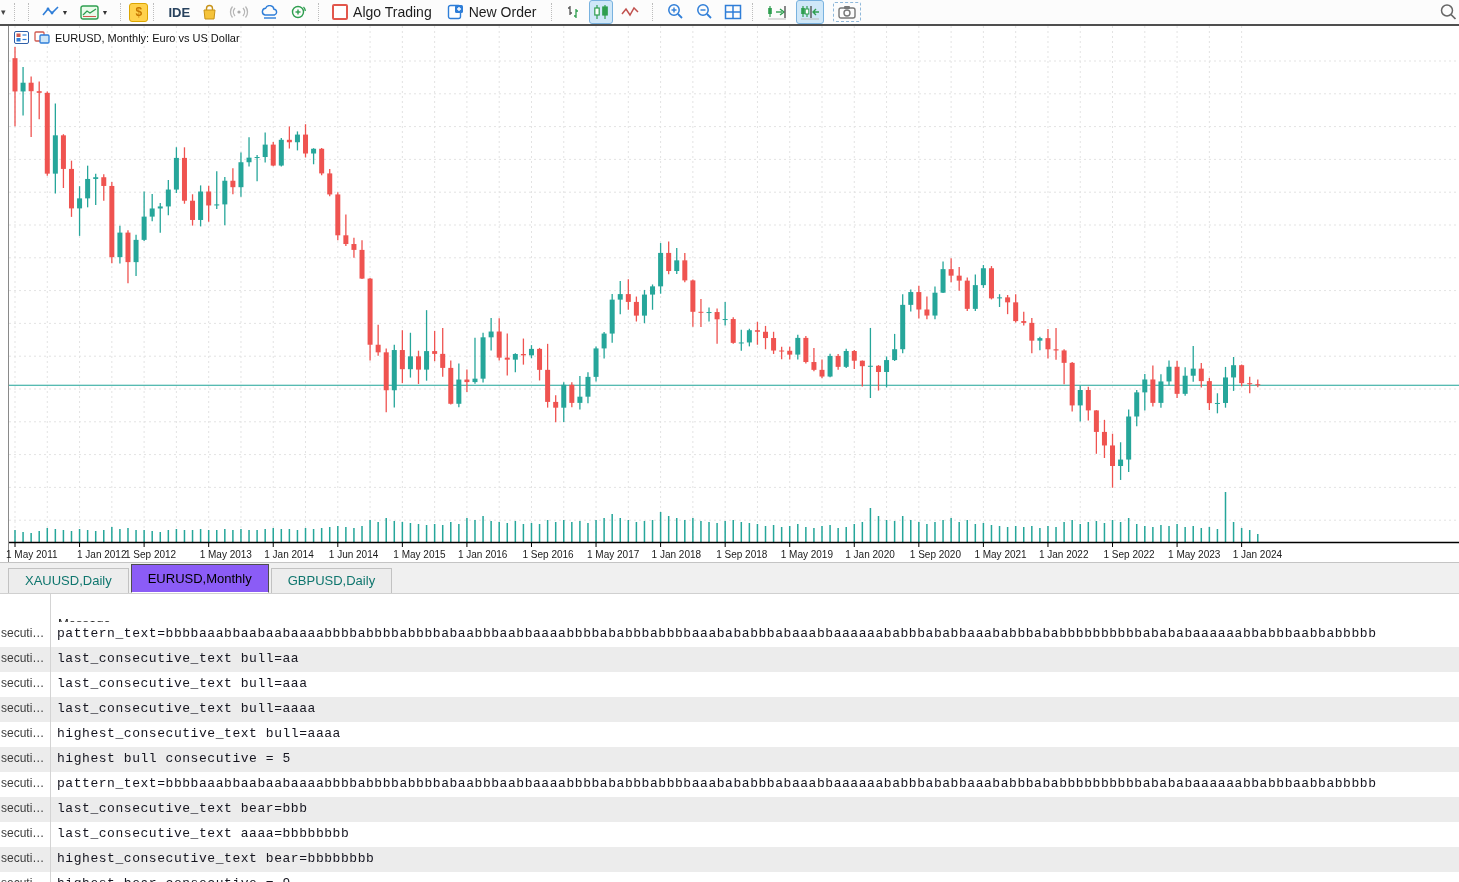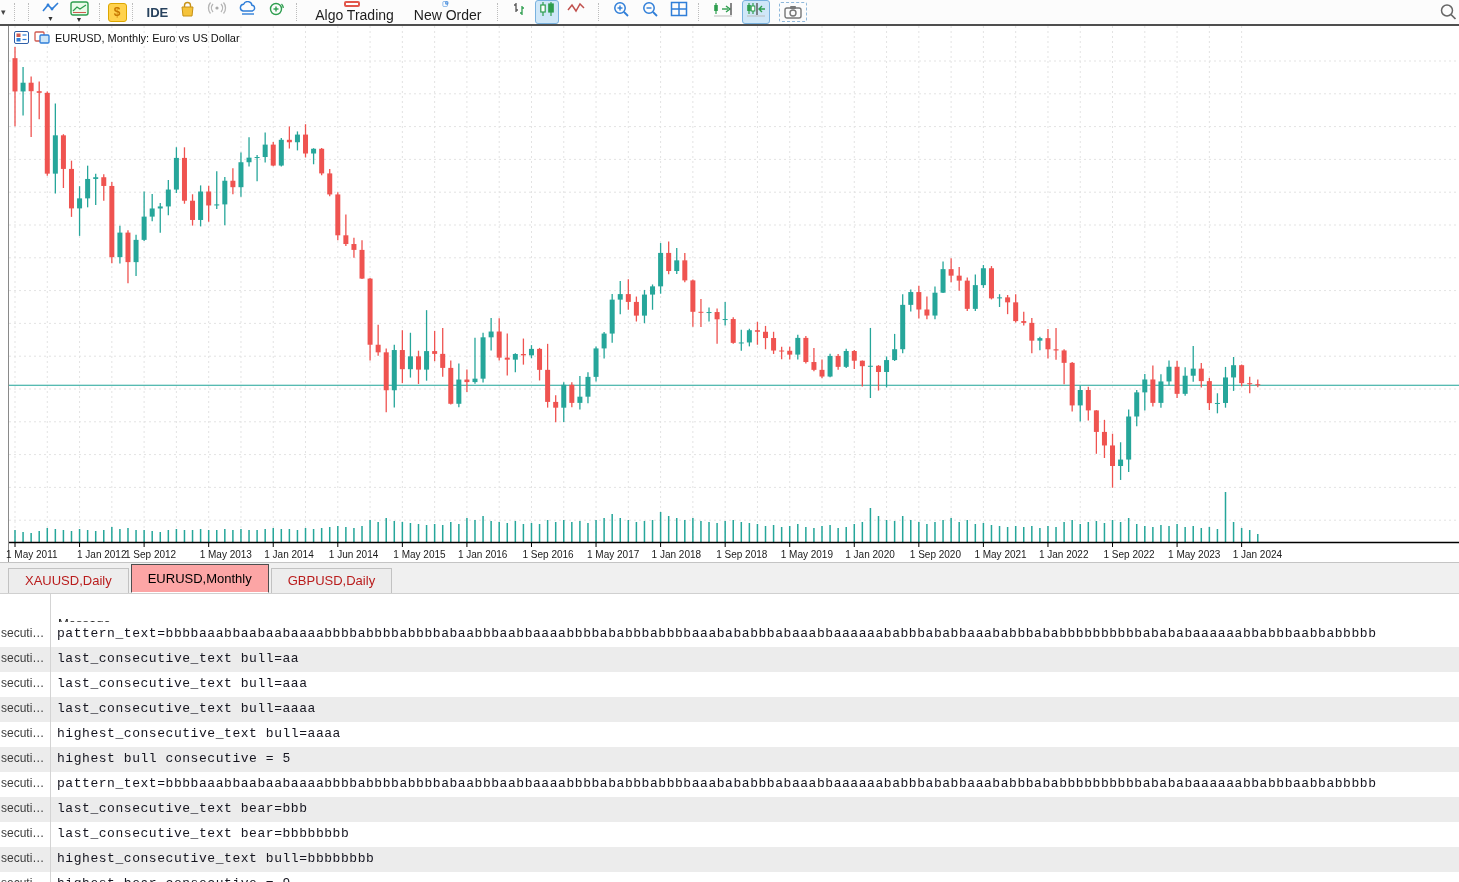--- a/index.html
+++ b/index.html
@@ -7,21 +7,21 @@
        font-family:"Liberation Sans",sans-serif;-webkit-font-smoothing:antialiased;}
 
   
   .toolbar{position:absolute;left:0;top:0;width:1459px;height:24px;background:#fcfcfc;
            display:flex;align-items:center;border-bottom:1px solid #d8d8d8;}
   .toolbar .caret-left{font-size:9px;color:#444;margin:0 3px 0 1px;}
   .sep{width:3px;height:18px;border-left:1px dotted #bdbdbd;margin:0 5px;}
   .tf{font-size:12px;color:#1f66b0;padding:2px 7px;border:1px solid transparent;border-radius:3px;
       background:transparent;cursor:default;line-height:14px;font-family:"Liberation Sans",sans-serif;}
   .tf.sel{background:#cfe7f8;border-color:#79b2df;color:#155a9c;}
-  .tbtn{display:flex;align-items:center;margin:0 3px;height:22px;padding:0 2px;border-radius:3px;flex-direction:column;}
+  .tbtn{display:flex;align-items:center;margin:0 3px;height:22px;padding:0 2px;border-radius:3px;}
   .tbtn.sel{background:#cfe7f8;border:1px solid #79b2df;}
   .ddc{font-size:7px;color:#333;margin:0 2px;}
   .tlabel{font-size:14px;color:#1d1d1d;margin-left:5px;white-space:nowrap;}
   .ide{font-size:13px;color:#28425e;font-weight:bold;margin:0 6px;}
   .dollar{width:17px;height:17px;background:#ffd24d;border:1px solid #dda600;border-radius:3px;
           color:#c77800;font-weight:bold;font-size:12px;display:flex;align-items:center;justify-content:center;}
   .algoicon{width:12px;height:12px;border:2px solid #e2574c;border-radius:2px;background:#fff;}
   .camerabox{border:1px dashed #8fb8da;border-radius:2px;padding:2px 4px;display:flex;align-items:center;}
   .searchbtn{position:absolute;right:2px;top:3px;}
 
@@ -32,23 +32,23 @@
   #chart-svg{position:absolute;left:9px;top:0;}
   .chart-title{position:absolute;left:14px;top:5px;display:flex;align-items:center;gap:5px;z-index:3;}
   .chart-title .txt{font-size:11px;color:#111;white-space:nowrap;}
   .xlabels{position:absolute;left:0;top:521px;width:1204px;height:17px;text-align:right;}
   .xlabel{position:absolute;top:2px;font-size:10px;color:#1a1a1a;white-space:nowrap;
           font-family:"Liberation Sans",sans-serif;}
 
   
   .tabbar{position:absolute;left:0;top:562px;width:1459px;height:31px;background:#f0f0f0;
           border-top:1px solid #c4c4c4;display:flex;align-items:flex-end;padding-left:8px;box-sizing:border-box;}
-  .tab{height:24px;line-height:24px;padding:0 16px;font-size:13px;color:#b91c1c;background:#ededed;
+  .tab{height:24px;line-height:24px;padding:0 16px;font-size:13px;color:#0f766e;background:#ededed;
        border:1px solid #c2c2c2;border-bottom:none;margin-right:2px;}
-  .tab.active{background:#fca5a5;color:#000;border:1px solid #4e4e4e;border-bottom:1px solid #fff;
+  .tab.active{background:#8b5cf6;color:#000;border:1px solid #4e4e4e;border-bottom:1px solid #fff;
               height:27px;line-height:27px;}
 
   
   .toolbox{position:absolute;left:0;top:593px;width:1459px;height:289px;background:#fff;border-top:1px solid #d0d0d0;}
   .tb-colsep{position:absolute;left:50px;top:0;width:1px;height:289px;background:#d4d4d4;}
   .tb-header{position:absolute;left:0;top:0;width:1459px;height:28px;border-bottom:1px solid #e0e0e0;margin-top:16px;}
   .tb-header .h{position:absolute;left:58px;top:6px;font-size:13px;color:#1a1a1a;}
   .tb-rows{position:absolute;left:0;top:28px;width:1459px;height:261px;overflow:hidden;}
   .msg-row{position:relative;width:1459px;height:25px;background:#fff;white-space:nowrap;overflow:hidden;}
   .msg-row.alt{background:#ececec;}
@@ -844,25 +844,25 @@
       <div class="msg-row">
         <span class="msg-src">secuti…</span>
         <span class="msg-txt">pattern_text=bbbbaaabbaabaabaaaabbbbabbbbabbbbabaabbbaabbaaaabbbbababbbabbbbaaabababbbabaaabbaaaaaababbbababbaaababbbababbbbbbbbbbabababaaaaaabbabbbaabbabbbbb</span>
       </div>
       <div class="msg-row alt">
         <span class="msg-src">secuti…</span>
         <span class="msg-txt">last_consecutive_text bear=bbb</span>
       </div>
       <div class="msg-row">
         <span class="msg-src">secuti…</span>
-        <span class="msg-txt">last_consecutive_text bear=bbbbbbbb</span>
+        <span class="msg-txt">last_consecutive_text aaaa=bbbbbbbb</span>
       </div>
       <div class="msg-row alt">
         <span class="msg-src">secuti…</span>
-        <span class="msg-txt">highest_consecutive_text bull=bbbbbbbb</span>
+        <span class="msg-txt">highest_consecutive_text bear=bbbbbbbb</span>
       </div>
       <div class="msg-row">
         <span class="msg-src">secuti…</span>
         <span class="msg-txt">highest bear consecutive = 9</span>
       </div>
     </div>
   <div class="tb-colsep"></div>
 </div>
 
 </body></html>

